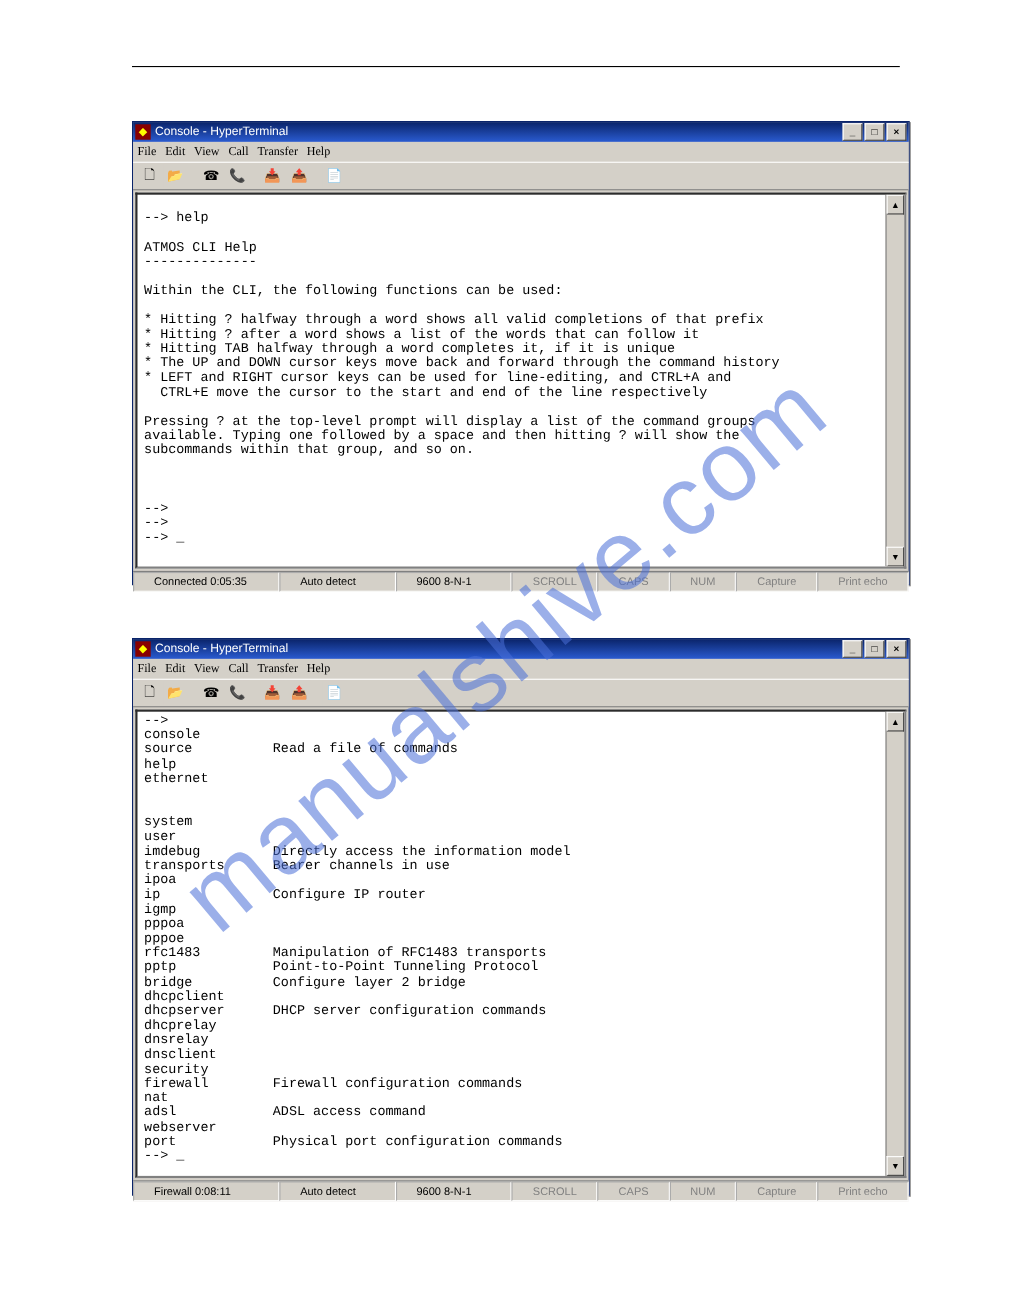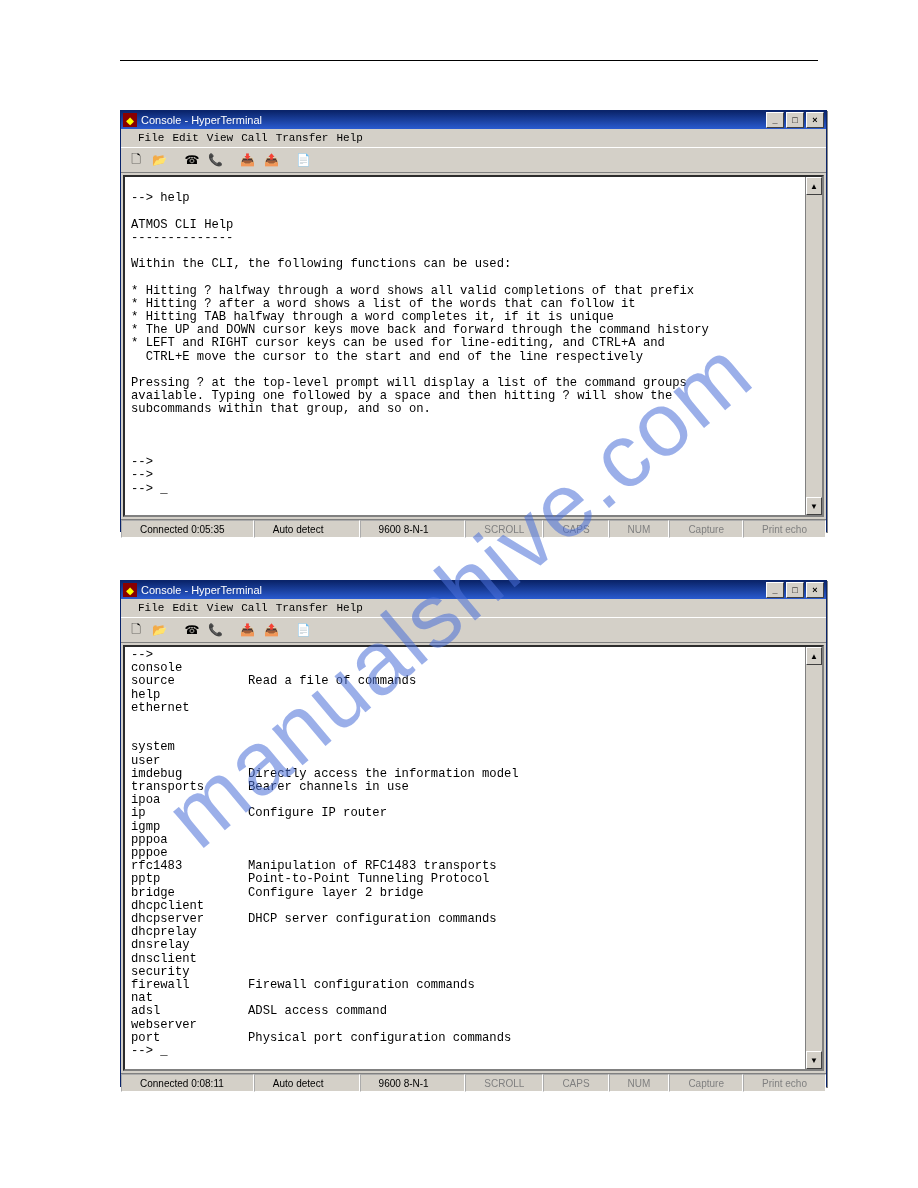--- a/index.html
+++ b/index.html
@@ -73,23 +73,23 @@
     color: #000;
     font-family: Arial;
     font-weight: bold;
   }
   .menubar {
     height: 18px;
     background: #d4d0c8;
     font-size: 11px;
     display: flex;
     align-items: center;
-    padding-left: 17px;
+    padding-left: 4px;
     gap: 8px;
-    font-family: Liberation Mono, monospace;
+    font-family: Liberation Serif, serif;
   }
   .menubar span { cursor: default; }
   .toolbar {
     height: 24px;
     background: #d4d0c8;
     border-top: 1px solid #fff;
     border-bottom: 1px solid #808080;
     display: flex;
     align-items: center;
     padding-left: 4px;
@@ -296,21 +296,21 @@
 adsl            ADSL access command
 webserver
 port            Physical port configuration commands
 --&gt; _</div>
     <div class="scrollbar">
       <div class="scrollbtn">▲</div>
       <div class="scrollbtn">▼</div>
     </div>
   </div>
   <div class="statusbar">
-    <span class="cell" style="width:98px">Connected 0:08:11</span>
+    <span class="cell" style="width:98px">Firewall 0:08:11</span>
     <span class="cell" style="width:70px">Auto detect</span>
     <span class="cell" style="width:70px">9600 8-N-1</span>
     <span class="cell dim">SCROLL</span>
     <span class="cell dim">CAPS</span>
     <span class="cell dim">NUM</span>
     <span class="cell dim">Capture</span>
     <span class="cell dim">Print echo</span>
   </div>
 </div>
 

